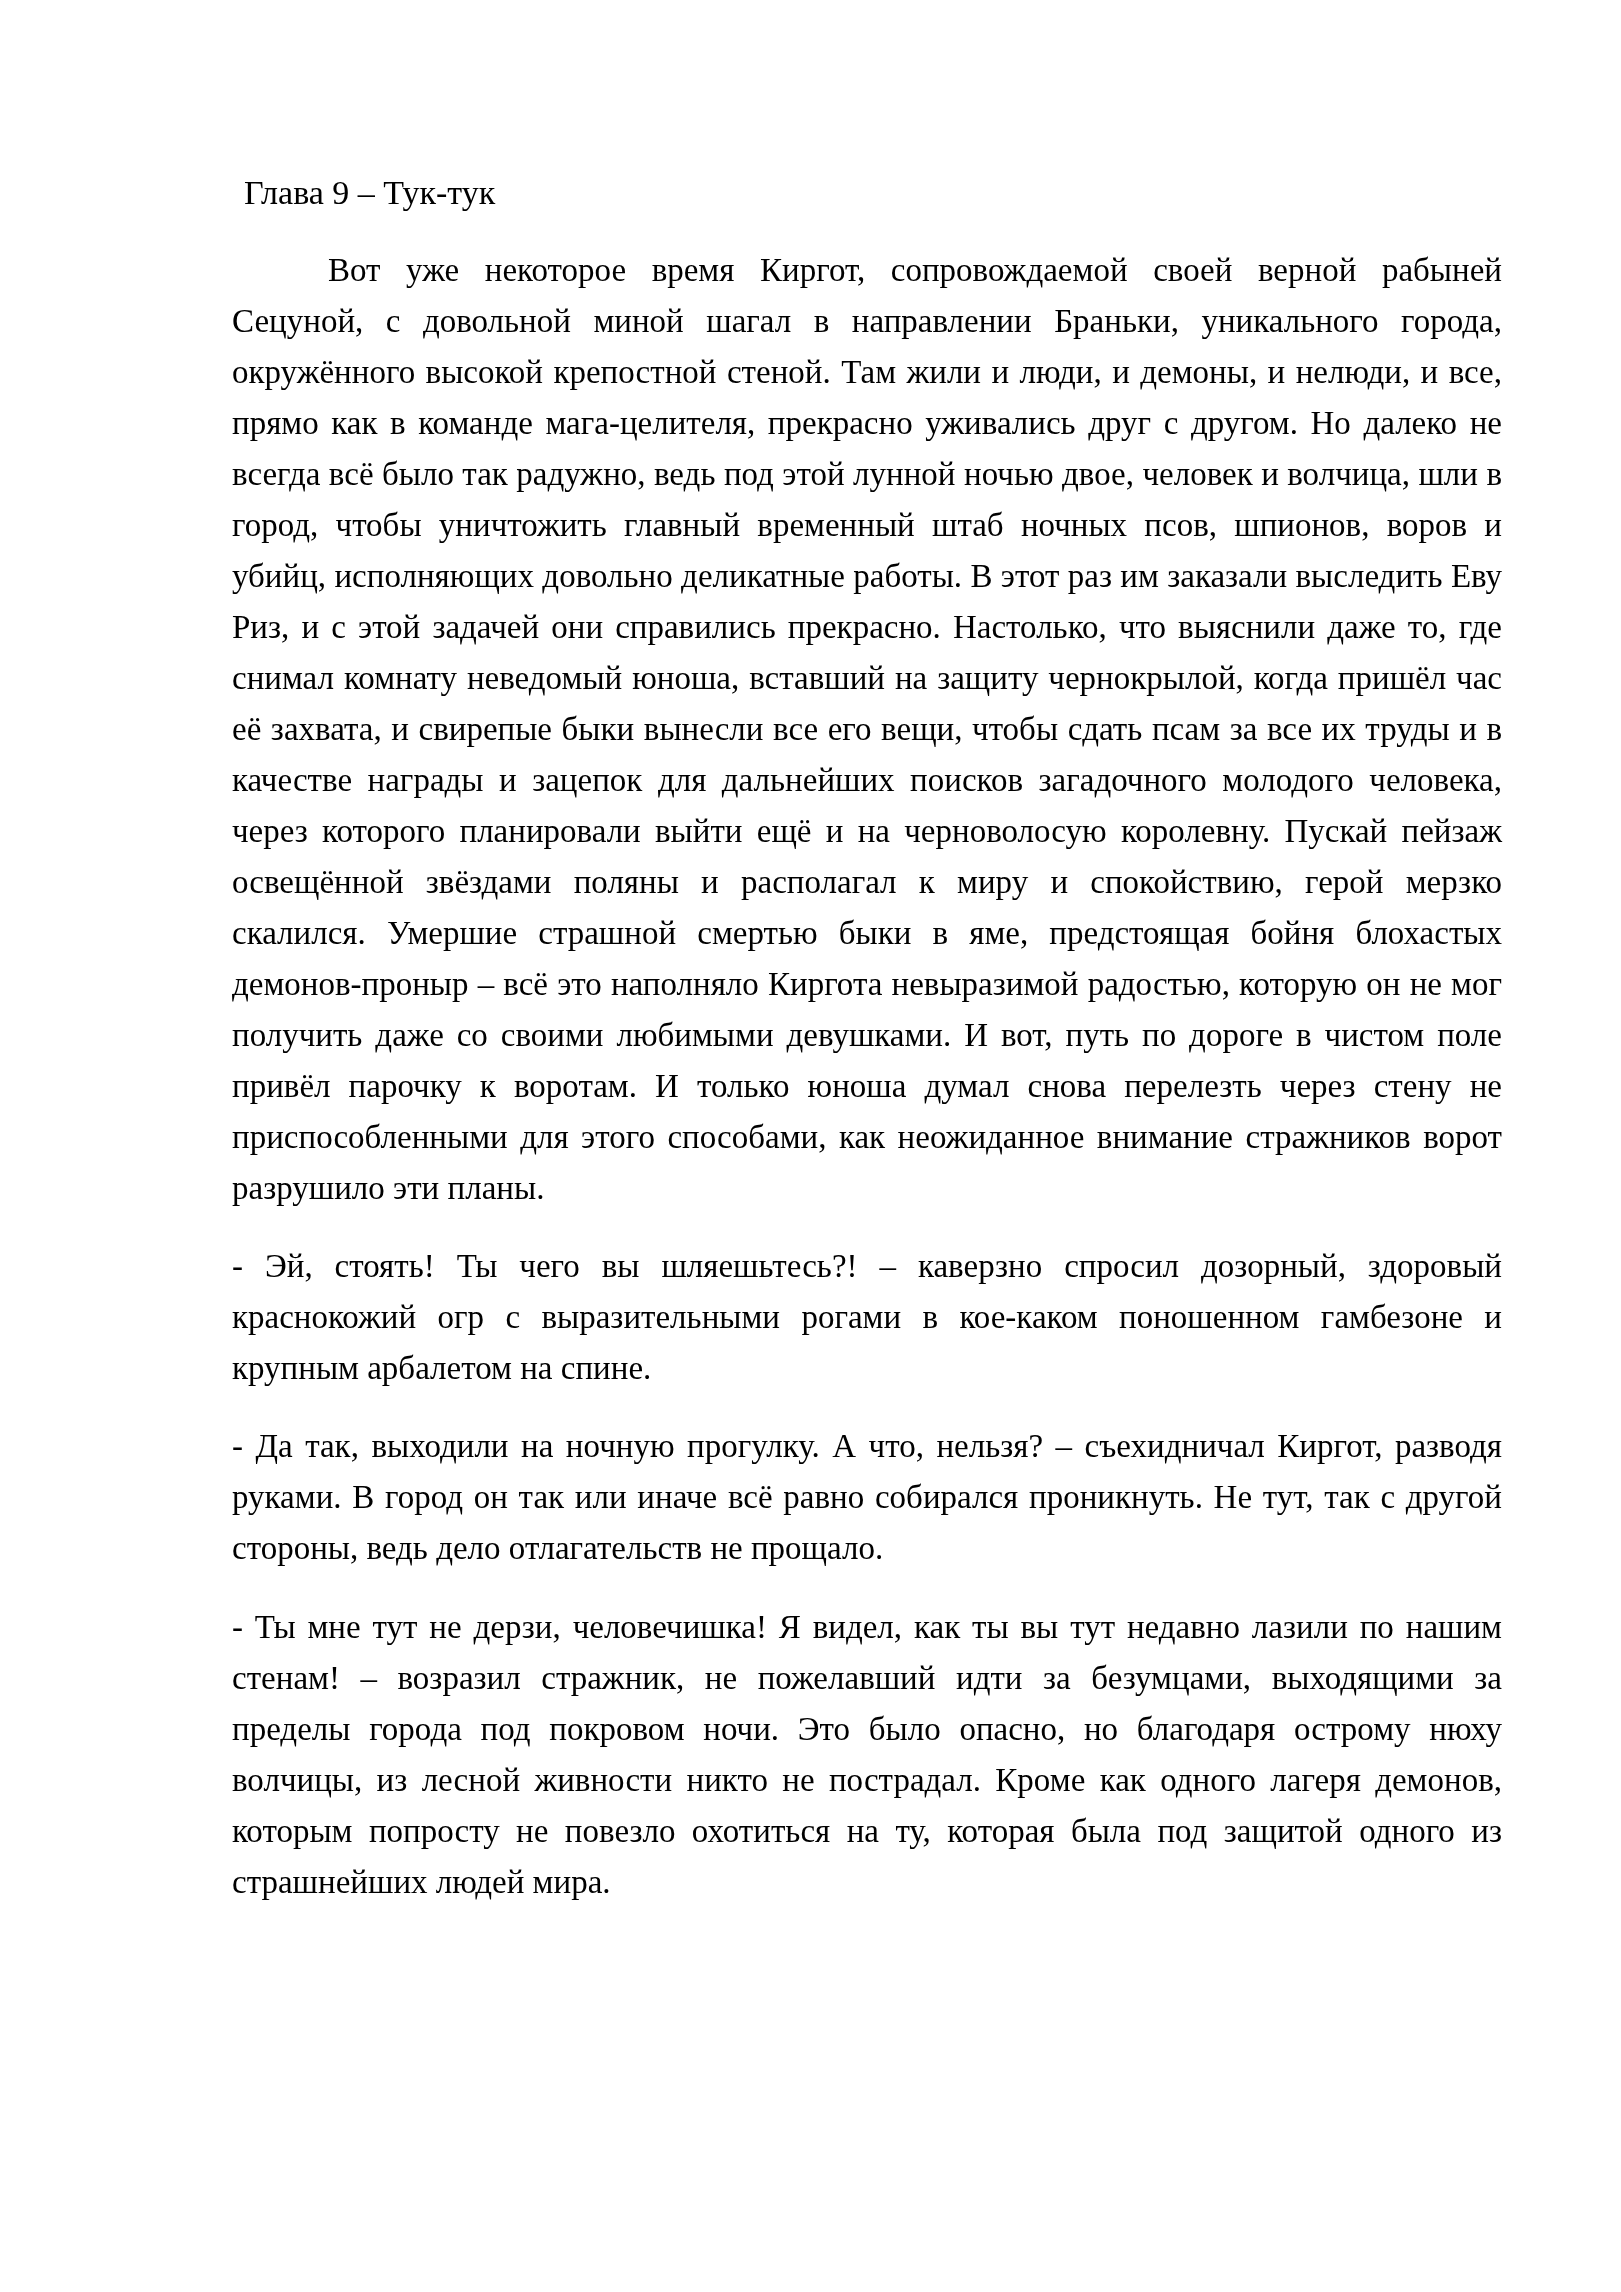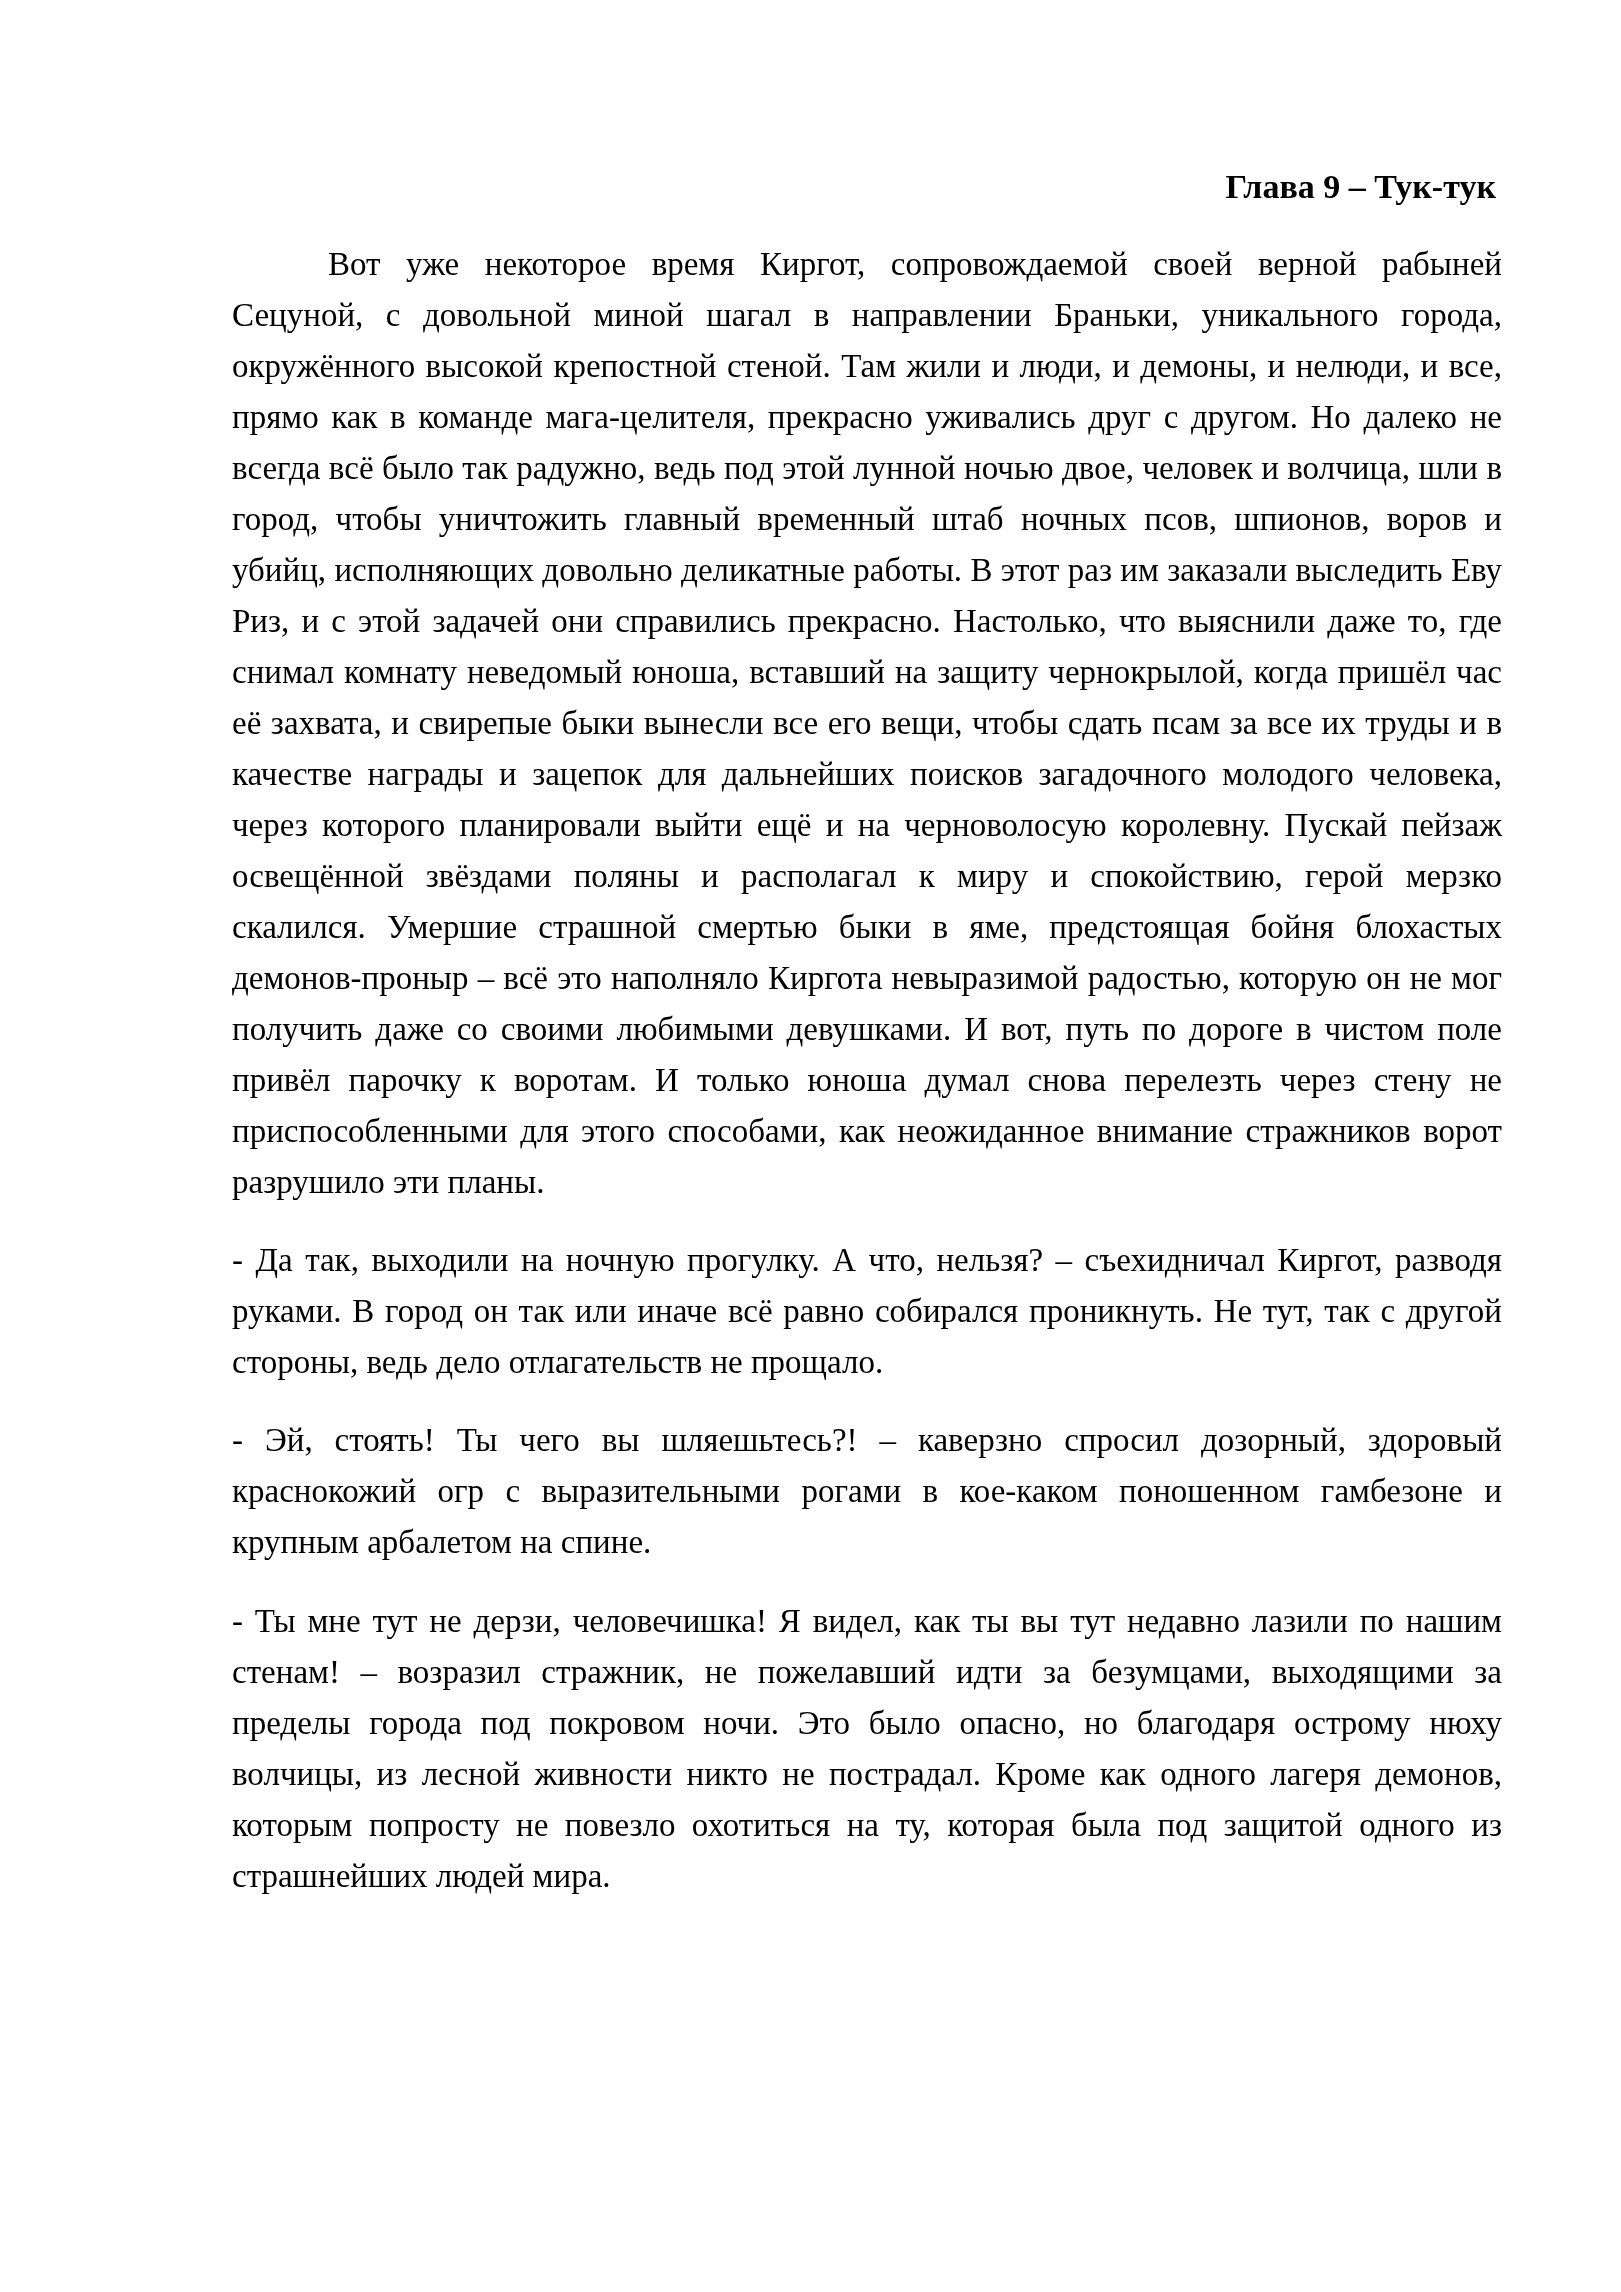--- a/index.html
+++ b/index.html
@@ -22,25 +22,25 @@
       height: 2293px;
       background: #ffffff;
     }
     .text-area {
       position: absolute;
       left: 232px;
       width: 1270px;
       top: 155px;
     }
     .chapter-title {
-      margin: 6px;
+      margin: 12px;
       font-size: 34px;
-      font-weight: bold;
+      font-weight: normal;
       line-height: 51px;
-      text-align: right;
+      text-align: left;
       height: 51px;
     }
     .body {
       margin-top: 26.5px;
     }
     .para {
       margin: 0;
       font-size: 33px;
       line-height: 51px;
       text-align: justify;
@@ -64,19 +64,19 @@
     }
   </style>
 </head>
 <body>
 
 <div class="page">
   <div class="text-area">
     <h1 class="chapter-title">Глава 9 – Тук-тук</h1>
     <div class="body">
       <p class="para indent">Вот уже некоторое время Киргот, сопровождаемой своей верной рабыней Сецуной, с довольной миной шагал в направлении Браньки, уникального города, окружённого высокой крепостной стеной. Там жили и люди, и демоны, и нелюди, и все, прямо как в команде мага-целителя, прекрасно уживались друг с другом. Но далеко не всегда всё было так радужно, ведь под этой лунной ночью двое, человек и волчица, шли в город, чтобы уничтожить главный временный штаб ночных псов, шпионов, воров и убийц, исполняющих довольно деликатные работы. В этот раз им заказали выследить Еву Риз, и с этой задачей они справились прекрасно. Настолько, что выяснили даже то, где снимал комнату неведомый юноша, вставший на защиту чернокрылой, когда пришёл час её захвата, и свирепые быки вынесли все его вещи, чтобы сдать псам за все их труды и в качестве награды и зацепок для дальнейших поисков загадочного молодого человека, через которого планировали выйти ещё и на черноволосую королевну. Пускай пейзаж освещённой звёздами поляны и располагал к миру и спокойствию, герой мерзко скалился. Умершие страшной смертью быки в яме, предстоящая бойня блохастых демонов-проныр – всё это наполняло Киргота невыразимой радостью, которую он не мог получить даже со своими любимыми девушками. И вот, путь по дороге в чистом поле привёл парочку к воротам. И только юноша думал снова перелезть через стену не приспособленными для этого способами, как неожиданное внимание стражников ворот разрушило эти планы.</p>
+      <p class="para">- Эй, стоять! Ты чего вы шляешьтесь?! – каверзно спросил дозорный, здоровый краснокожий огр с выразительными рогами в кое-каком поношенном гамбезоне и крупным арбалетом на спине.</p>
       <p class="para">- Да так, выходили на ночную прогулку. А что, нельзя? – съехидничал Киргот, разводя руками. В город он так или иначе всё равно собирался проникнуть. Не тут, так с другой стороны, ведь дело отлагательств не прощало.</p>
-      <p class="para">- Эй, стоять! Ты чего вы шляешьтесь?! – каверзно спросил дозорный, здоровый краснокожий огр с выразительными рогами в кое-каком поношенном гамбезоне и крупным арбалетом на спине.</p>
       <p class="para">- Ты мне тут не дерзи, человечишка! Я видел, как ты вы тут недавно лазили по нашим стенам! – возразил стражник, не пожелавший идти за безумцами, выходящими за пределы города под покровом ночи. Это было опасно, но благодаря острому нюху волчицы, из лесной живности никто не пострадал. Кроме как одного лагеря демонов, которым попросту не повезло охотиться на ту, которая была под защитой одного из страшнейших людей мира.</p>
     </div>
   </div>
 </div>
 
 
 </body></html>

